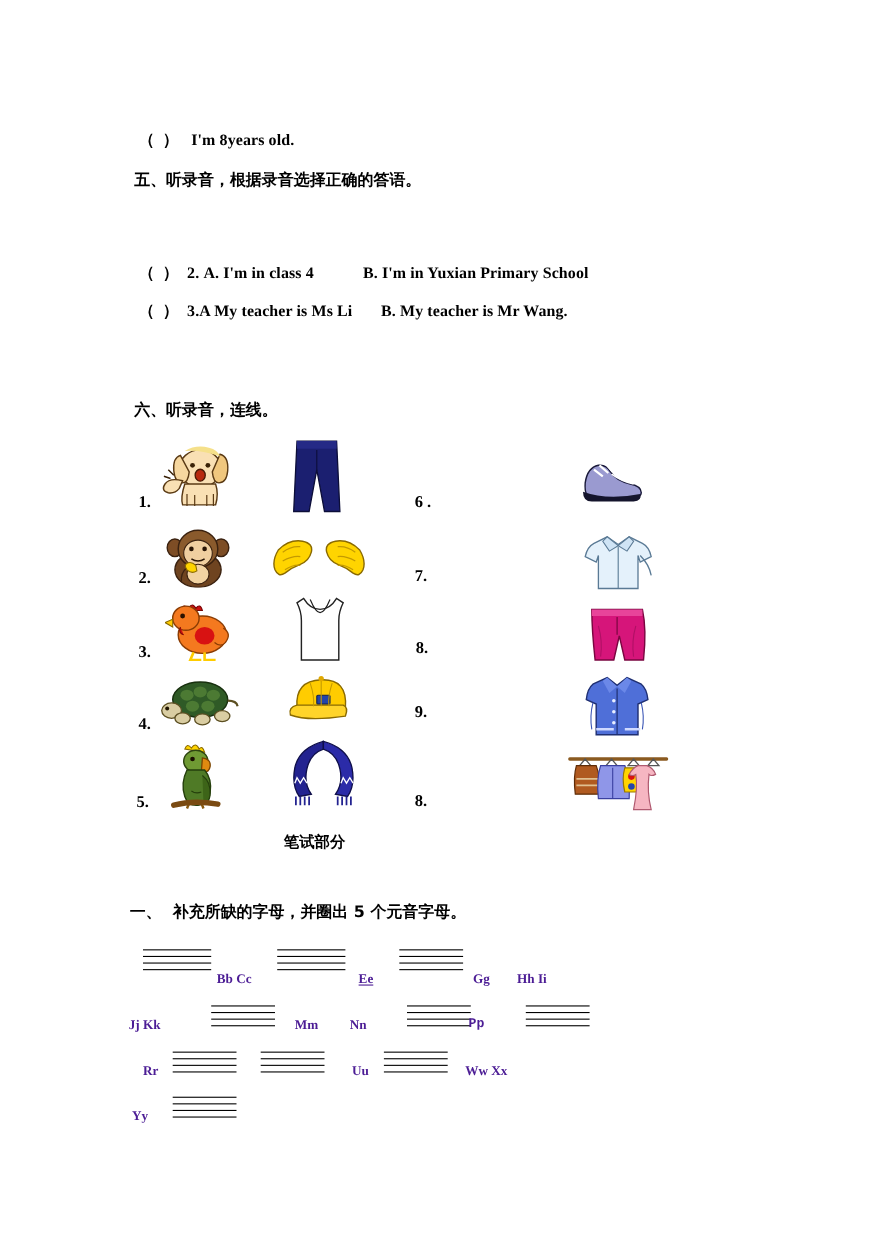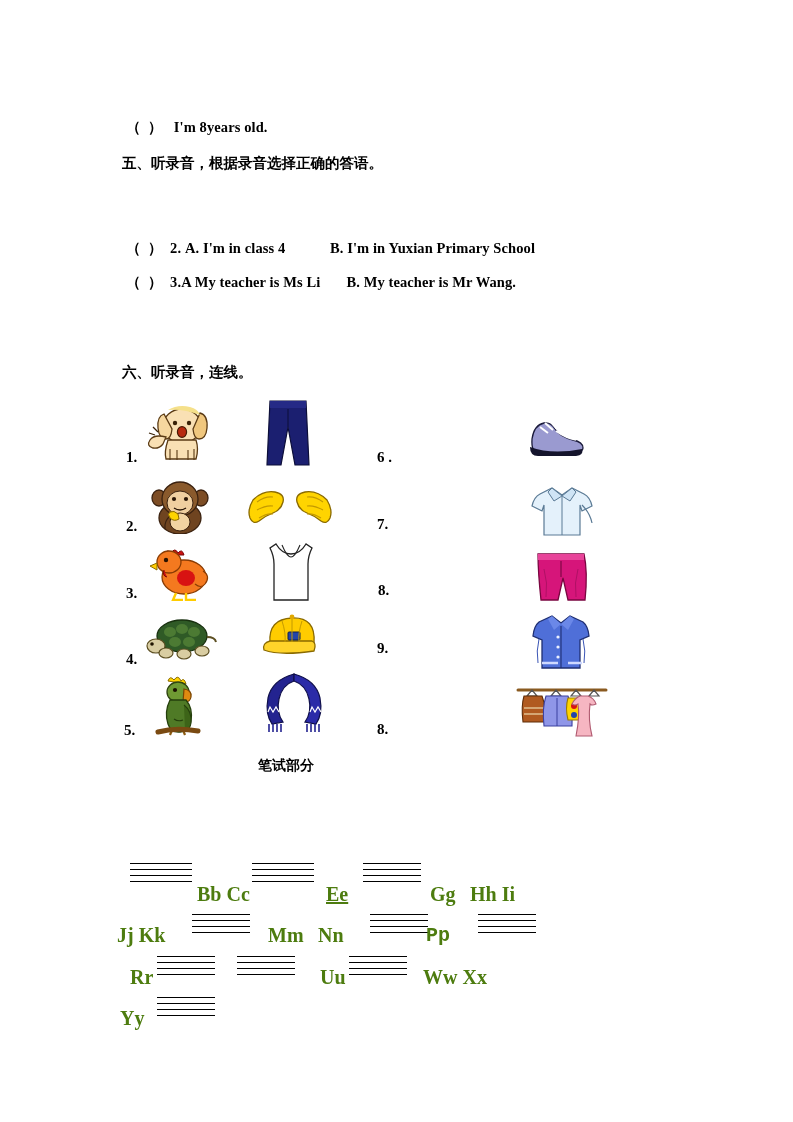--- a/index.html
+++ b/index.html
@@ -55,23 +55,23 @@
     position: absolute;
     display: block;
   }
   .pic svg { display: block; }
 
   
   .alpha-letter {
     position: absolute;
     font-family: "Liberation Serif", serif;
     font-weight: bold;
-    font-size: 20px;
+    font-size: 12px;
     white-space: pre;
-    color: #4d7c0f;
+    color: #4c1d95;
   }
   .fourline {
     position: absolute;
   }
   .fourline i {
     display: block;
     border-top: 1px solid #000;
     width: 100%;
     height: 6px;
   }
@@ -281,20 +281,21 @@
       <path d="M52 18 h18 q4 10 2 22 h-20 q-3 -12 0 -22z" fill="#ffd400" stroke="#9a7a00" stroke-width="1.1"></path>
       <circle cx="58" cy="26" r="3" fill="#d81212"></circle>
       <circle cx="66" cy="31" r="3" fill="#d81212"></circle>
       <circle cx="58" cy="35" r="3" fill="#2244aa"></circle>
       <path d="M72 16 q6 2 8 8 q-4 2 -6 0 q-2 16 2 32 h-16 q4 -20 2 -32 q-3 2 -6 0 q3 -6 8 -8z" fill="#f6b6c2" stroke="#b05a70" stroke-width="1.1"></path>
     </svg>
   </div>
 
   <div class="cn-center" style="left:258px; top:742px;">笔试部分</div>
 
+  <div class="cn-head" style="left:118px; top:805px;">一、  补充所缺的字母，并圈出 5 个元音字母。</div>
 
   <div class="fourline" style="left:130px; top:848px; width:62px;">
     <i></i>
       <i></i>
       <i></i>
       <i></i>
   </div>
   <div class="alpha-letter" style="left:197px; top:868px;">Bb Cc</div>
   <div class="fourline" style="left:252px; top:848px; width:62px;">
     <i></i>

